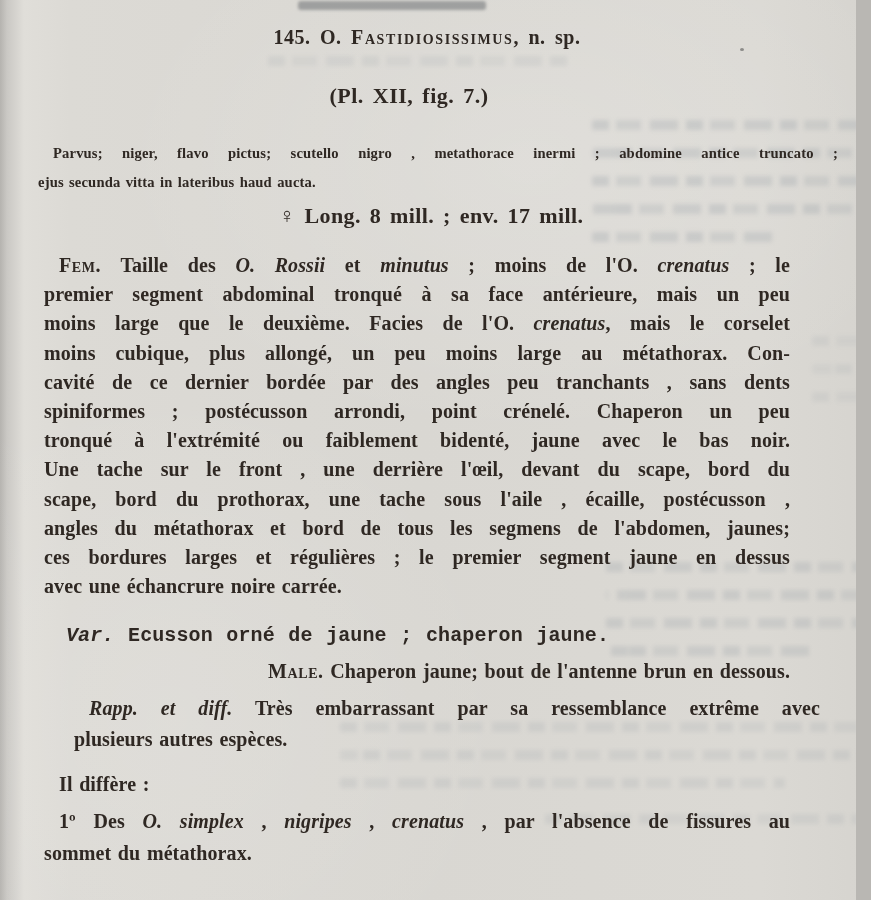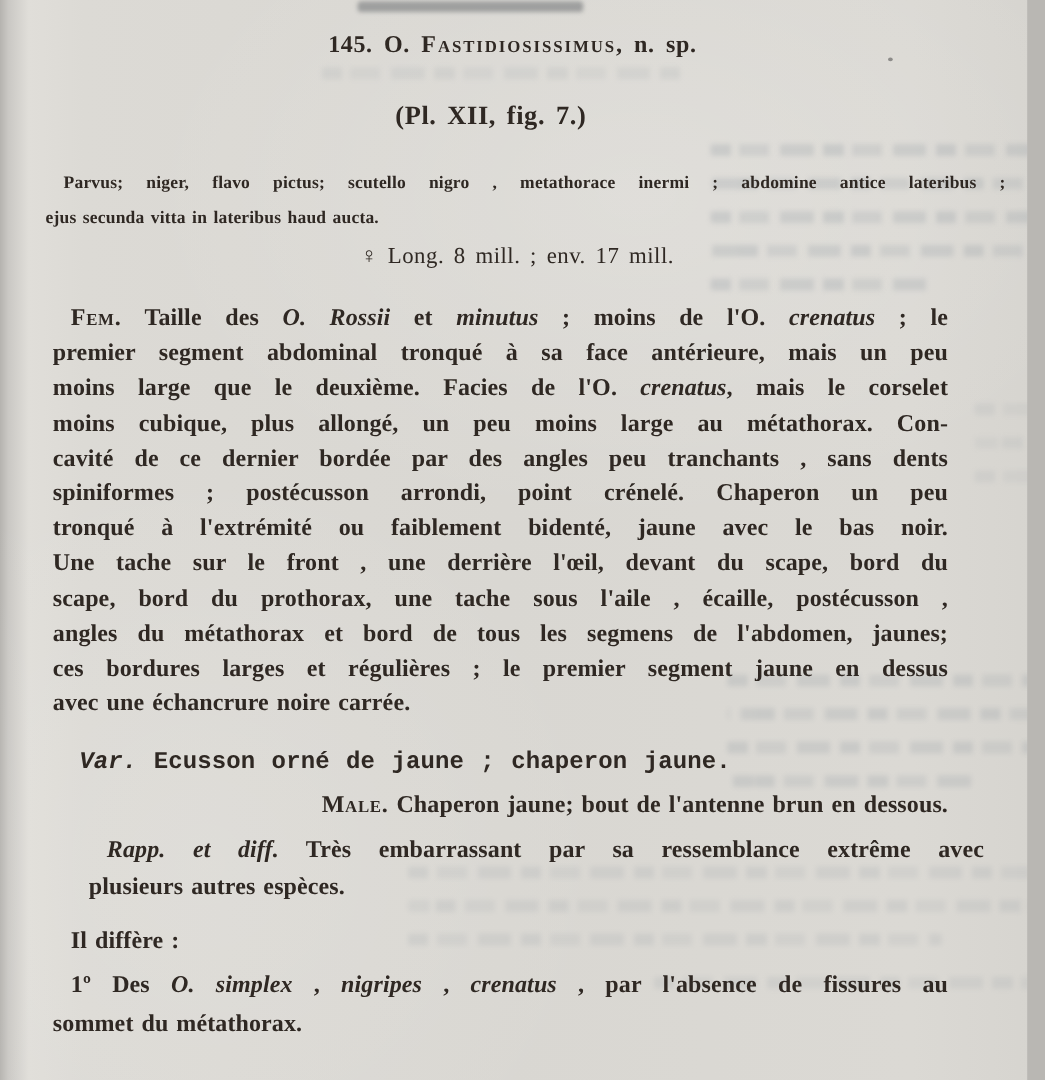--- a/index.html
+++ b/index.html
@@ -33,21 +33,21 @@
     letter-spacing: 0.5px; word-spacing: 4px;
     transform: translateX(10px);
   }
   .heading .sc { letter-spacing: 1.6px; }
   .plate { font-size: 22px; font-weight: bold; letter-spacing: 0.5px; word-spacing: 3px; transform: translateX(-8px); }
   .latin {
     left: -6px; width: 800px;
     font-size: 14.6px; font-weight: bold;
     line-height: 28.5px; letter-spacing: 0.15px; word-spacing: 1.5px;
   }
-  .sexline { font-size: 19px; font-weight: normal; letter-spacing: 0.4px; word-spacing: 3px; transform: translateX(14px); }
+  .sexline { font-size: 22px; font-weight: bold; letter-spacing: 0.4px; word-spacing: 3px; transform: translateX(14px); }
   .bodytext {
     font-size: 20px; font-weight: bold;
     line-height: 29.2px; word-spacing: 1.5px; letter-spacing: 0.1px;
   }
   .lh30 { line-height: 30.5px; }
   .lh31 { line-height: 31.5px; }
 
   
   .ghost { position: absolute; filter: blur(2.2px); }
   .gline {
@@ -102,21 +102,21 @@
   </div>
   <div class="speck" style="left:740px; top:48px;"></div>
 
   <div class="content">
 
     <h1 class="block heading center" style="top:26px;"><span>145. O. </span><span class="sc">Fastidiosissimus</span><span>, n. sp.</span></h1>
 
     <div class="block plate center" style="top:83px;">(Pl. XII, fig. 7.)</div>
 
     <div class="block latin" style="top:139px;">
-      <div class="jline indent"><span>Parvus; niger, flavo pictus; scutello nigro , metathorace inermi ; abdomine antice lateribus ;</span></div>
+      <div class="jline indent"><span>Parvus; niger, flavo pictus; scutello nigro , metathorace inermi ; abdomine antice truncato ;</span></div>
       <div><span>ejus secunda vitta in lateribus haud aucta.</span></div>
     </div>
 
     <div class="block sexline center" style="top:203px;">♀ Long. 8 mill. ; env. 17 mill.</div>
 
     <div class="block bodytext" style="top:251px;">
       <div class="jline indent"><span class="sc">Fem.</span><span> Taille des </span><span class="i">O. Rossii</span><span> et </span><span class="i">minutus</span><span> ; moins de l'O. </span><span class="i">crenatus</span><span> ; le</span></div>
       <div class="jline"><span>premier segment abdominal tronqué à sa face antérieure, mais un peu</span></div>
       <div class="jline"><span>moins large que le deuxième. Facies de l'O. </span><span class="i">crenatus</span><span>, mais le corselet</span></div>
       <div class="jline"><span>moins cubique, plus allongé, un peu moins large au métathorax. Con-</span></div>

